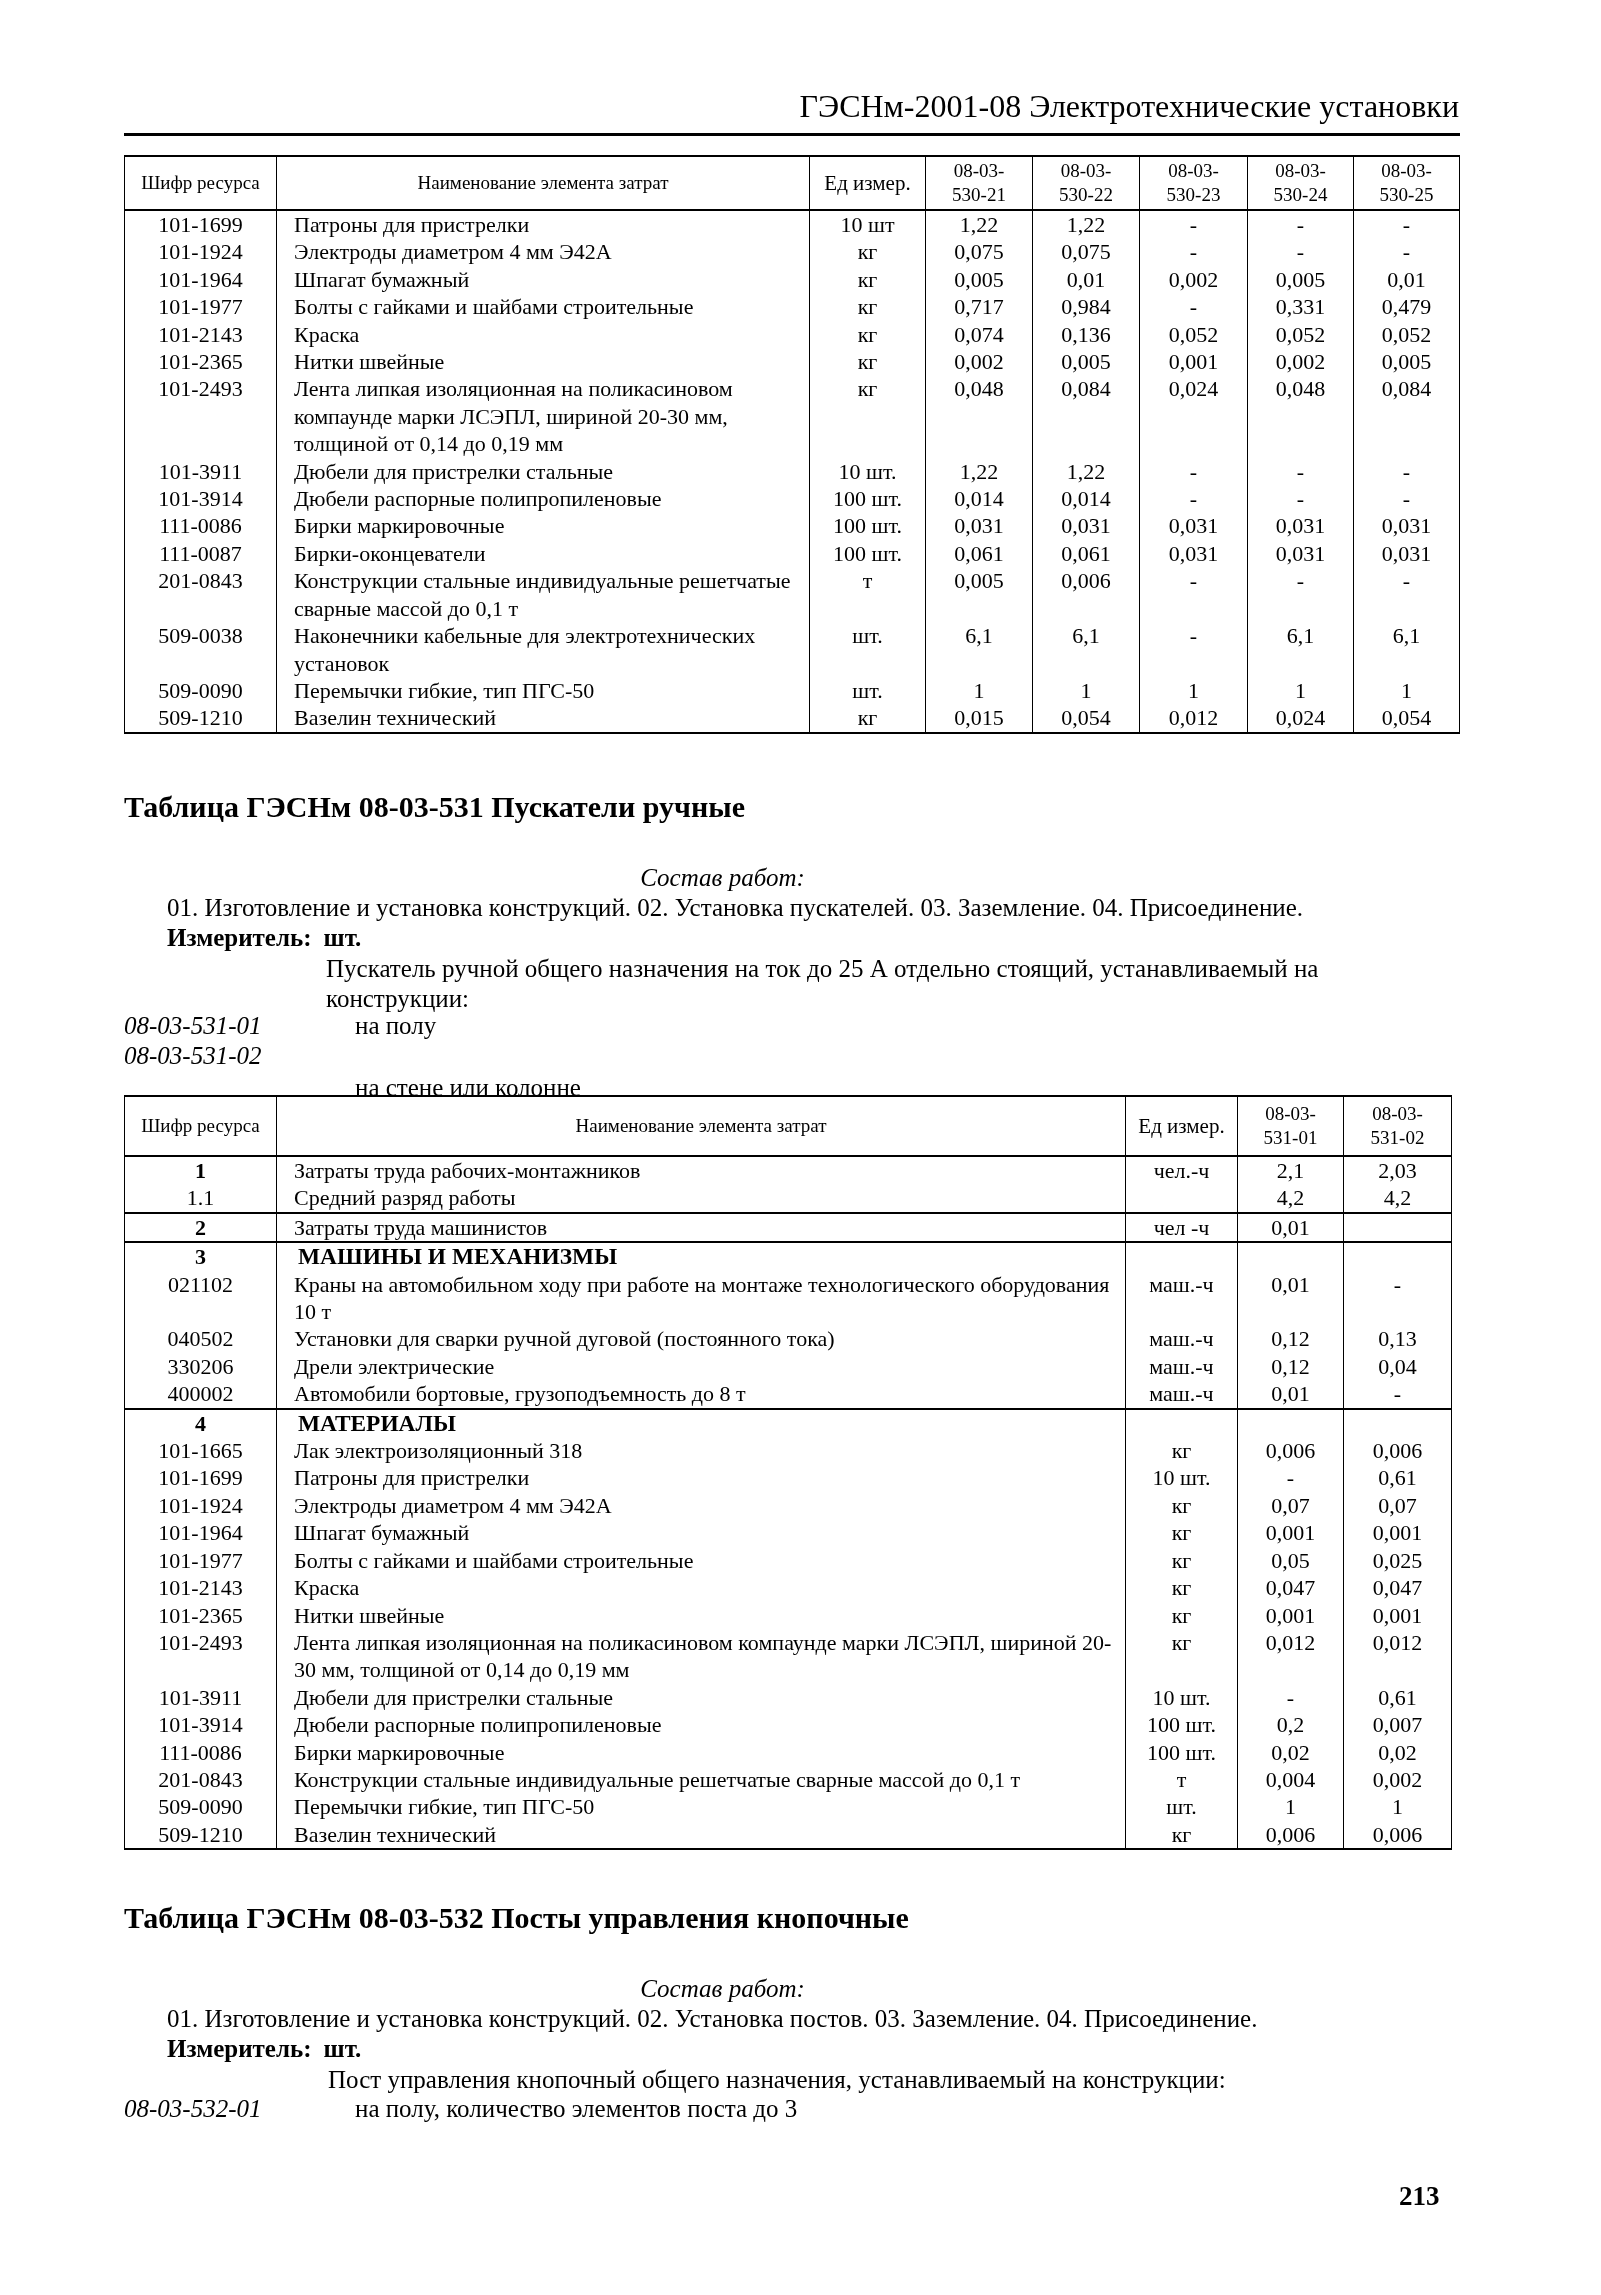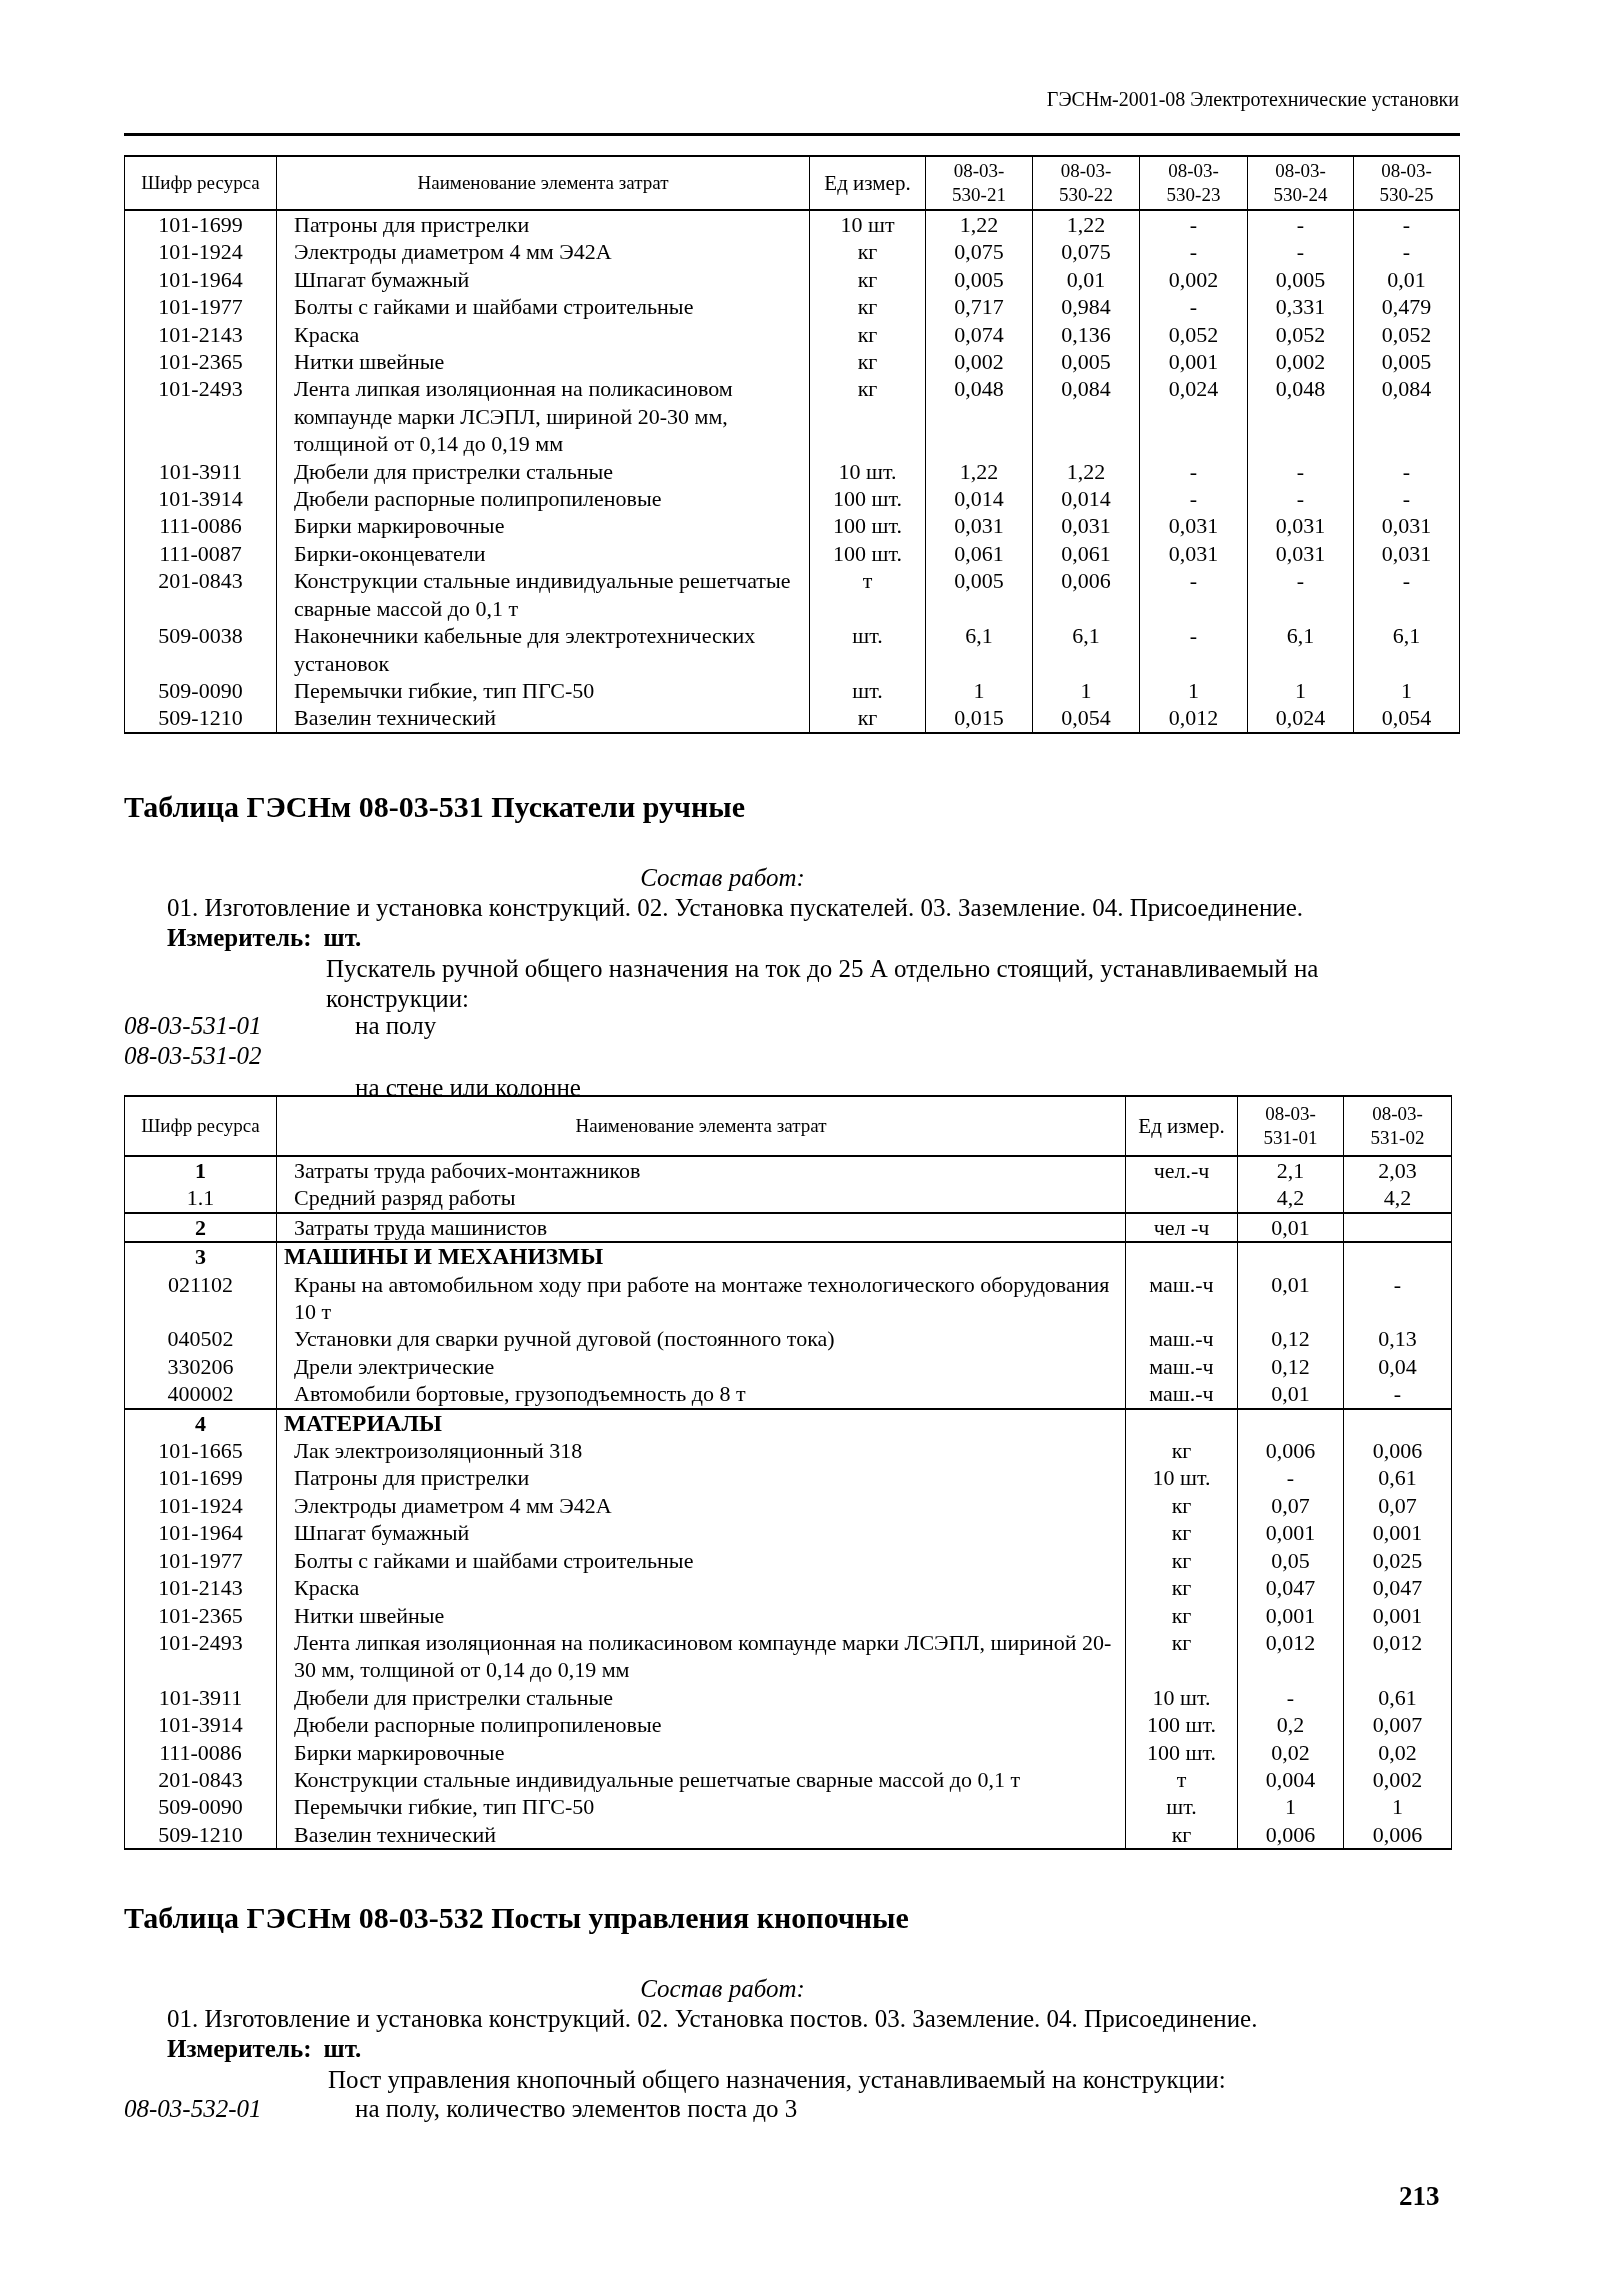--- a/index.html
+++ b/index.html
@@ -1,33 +1,33 @@
 <!DOCTYPE html>
 <html style="font-size:10.7px"><head>
 <meta charset="utf-8">
 <style>
   html, body { margin: 0; padding: 0; background: #ffffff; }
   body { width: 1602px; height: 2295px; position: relative; overflow: hidden;
          font-family: "Liberation Serif", "DejaVu Serif", serif; color: #000; }
   .abs { position: absolute; }
-  .running-head { top: 88px; right: 143px; font-size: 20px; white-space: nowrap; }
+  .running-head { top: 88px; right: 143px; font-size: 32px; white-space: nowrap; }
   .head-rule { left: 124px; top: 133px; width: 1336px; height: 2.7px; background: #000; }
 
   table.gesn { position: absolute; border-collapse: collapse; table-layout: fixed; font-size: 22px; line-height: 27.4px; }
   table.gesn td, table.gesn th { padding: 0; vertical-align: top; border-left: 1.3px solid #000; border-right: 1.3px solid #000; }
   table.gesn th { font-weight: normal; font-size: 19px; line-height: 24px; text-align: center; vertical-align: middle;
                   border-top: 2.7px solid #000; border-bottom: 2.7px solid #000; }
   table.gesn tr.last td { border-bottom: 2.7px solid #000; }
   table.gesn tr.sep td { border-top: 2.7px solid #000; }
   table.gesn td.code { text-align: center; }
   table.gesn td.name { padding-left: 17px; padding-right: 4px; text-align: left; }
   table.gesn td.unit { text-align: center; }
   table.gesn td.val { text-align: center; }
   table.gesn td.bold { font-weight: bold; }
-  table.gesn td.section { font-weight: bold; font-size: 23.4px; padding-left: 7px; }
+  table.gesn td.section { font-weight: bold; font-size: 23.4px; padding-left: 21px; }
   table.gesn th.head-name { font-size: 19px; }
   .th-code { font-weight: bold; font-size: 19px; }
 
   .table-title { left: 124px; font-size: 30px; font-weight: bold; white-space: nowrap; }
   .comp-label { left: 0; width: 1445px; text-align: center; font-style: italic; font-size: 25px; }
   .comp-text { left: 167px; font-size: 25px; white-space: nowrap; }
   .meter { left: 167px; font-size: 25px; font-weight: bold; white-space: nowrap; }
   .meter .val { margin-left: 12px; }
   .desc { left: 326px; width: 1138px; font-size: 25px; line-height: 30px; }
   .variant-code { left: 124px; font-size: 25px; white-space: nowrap; font-style: italic; }

